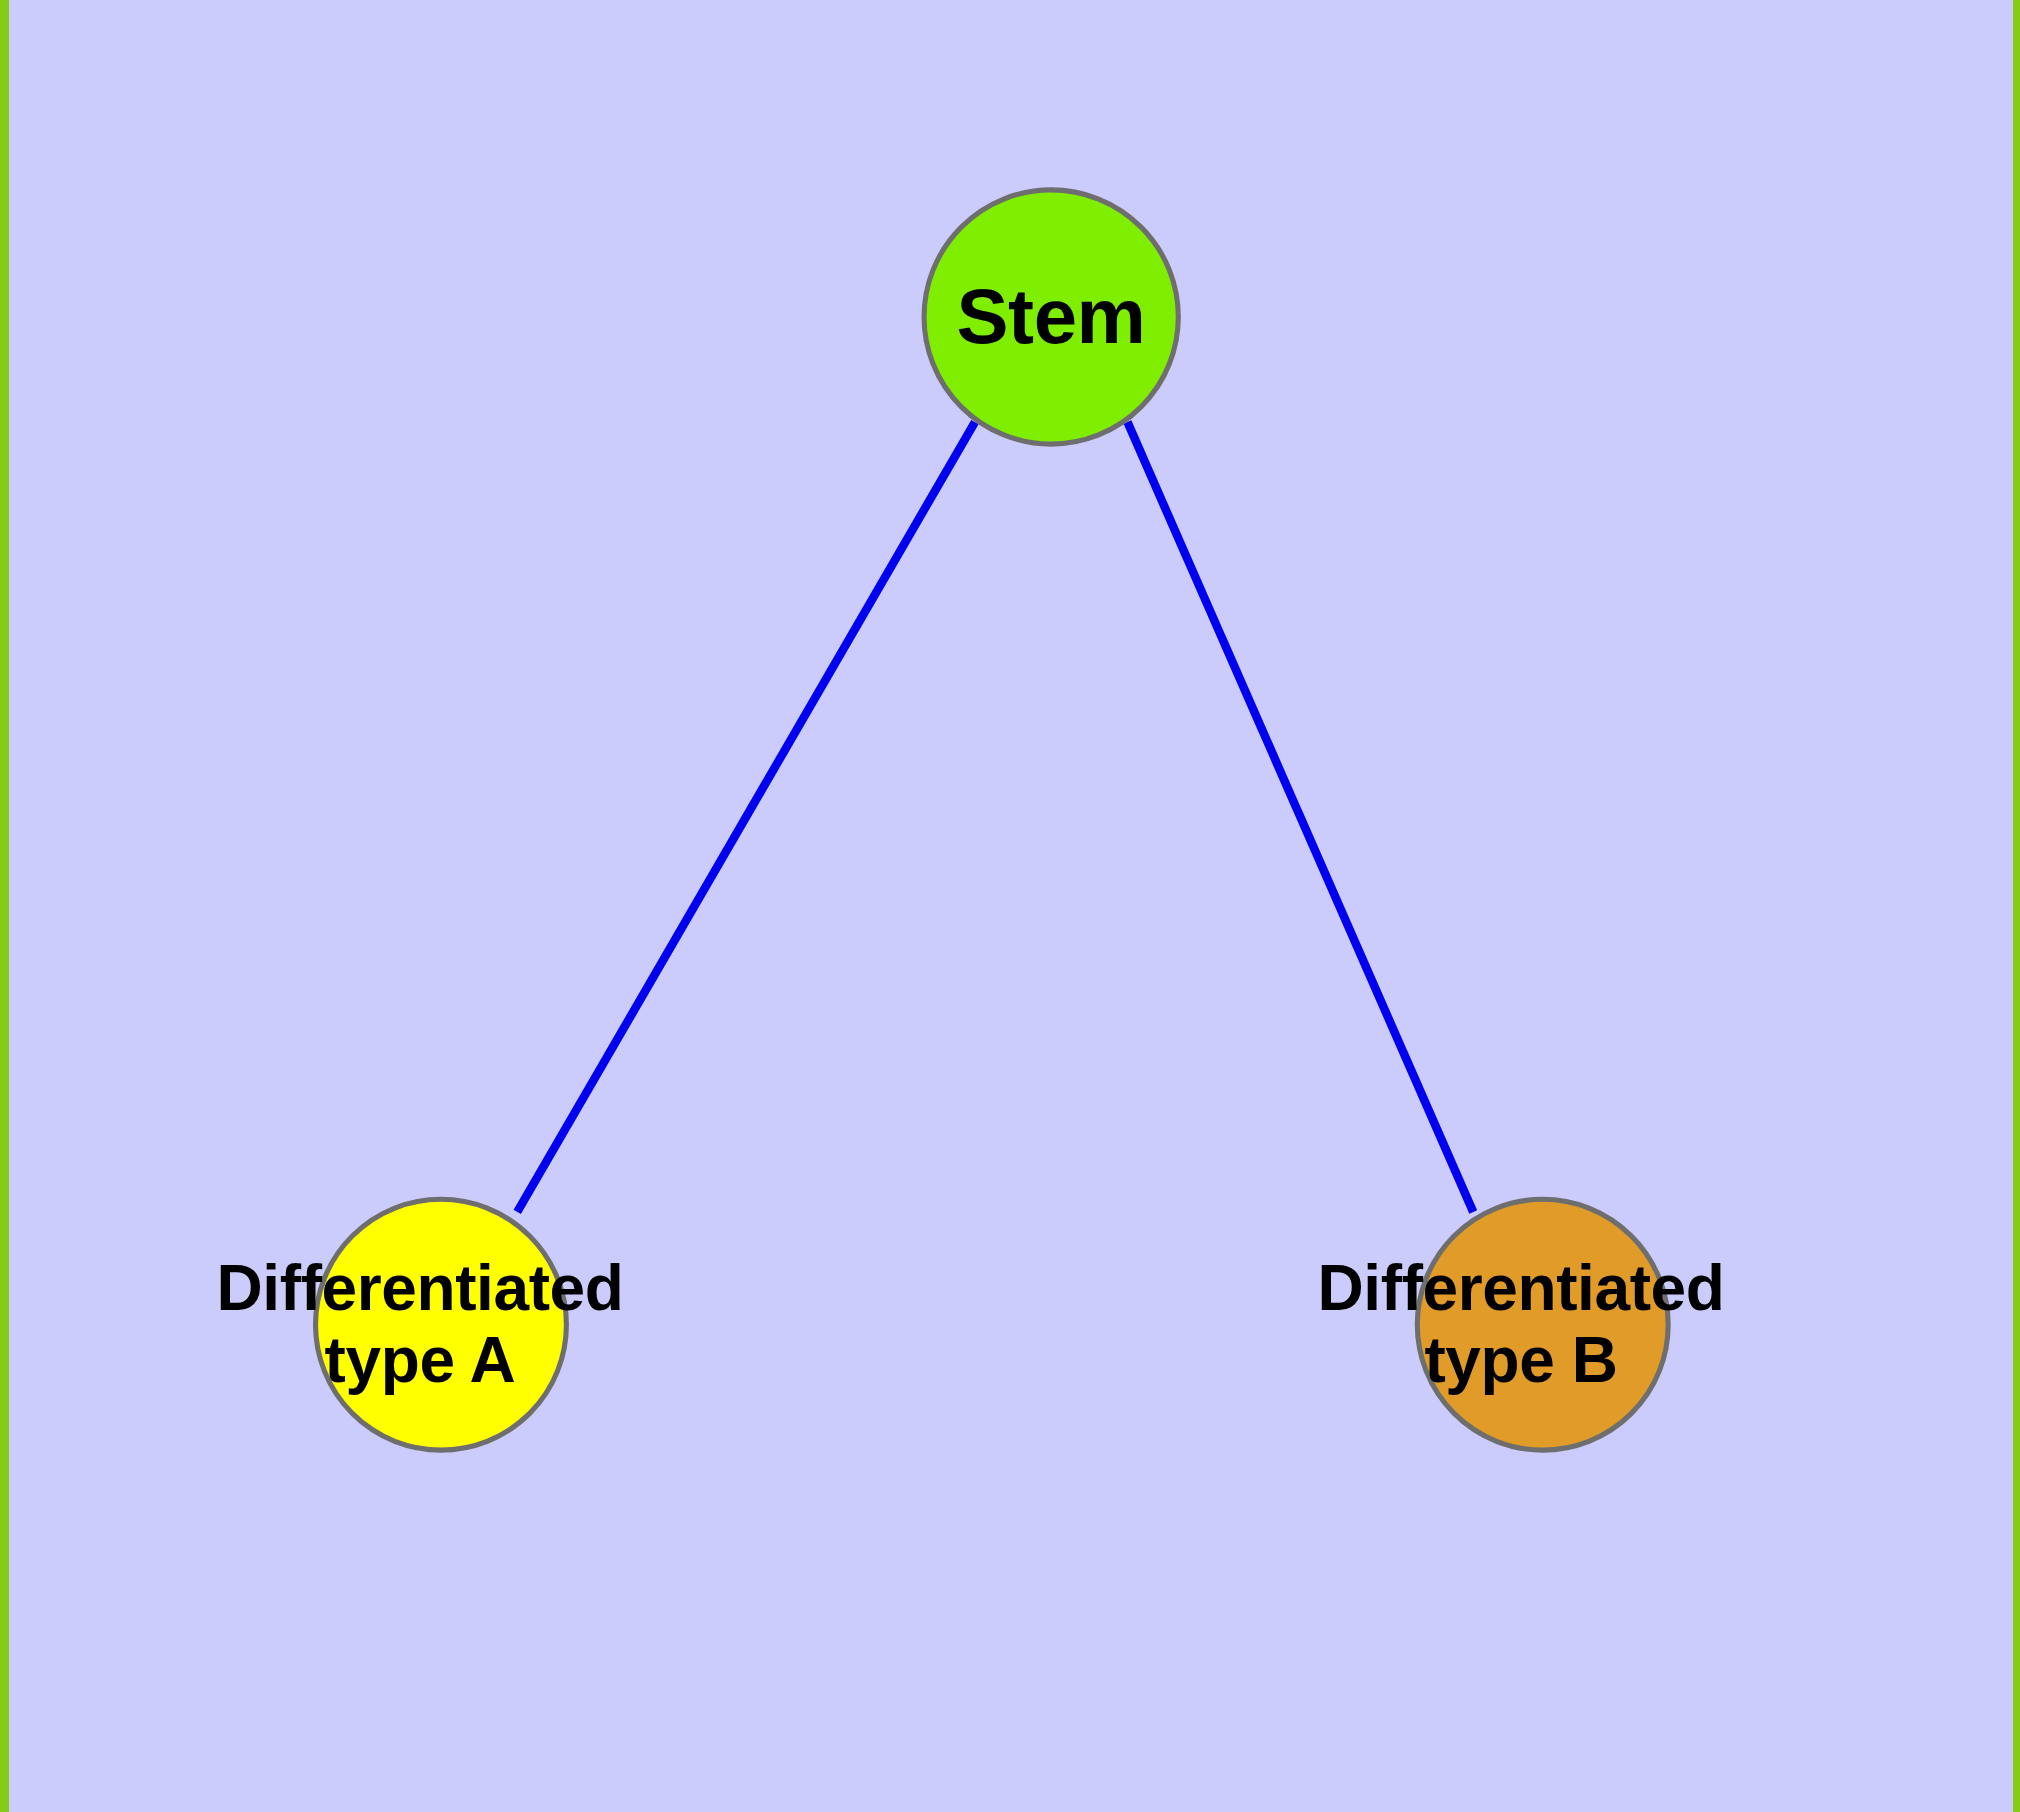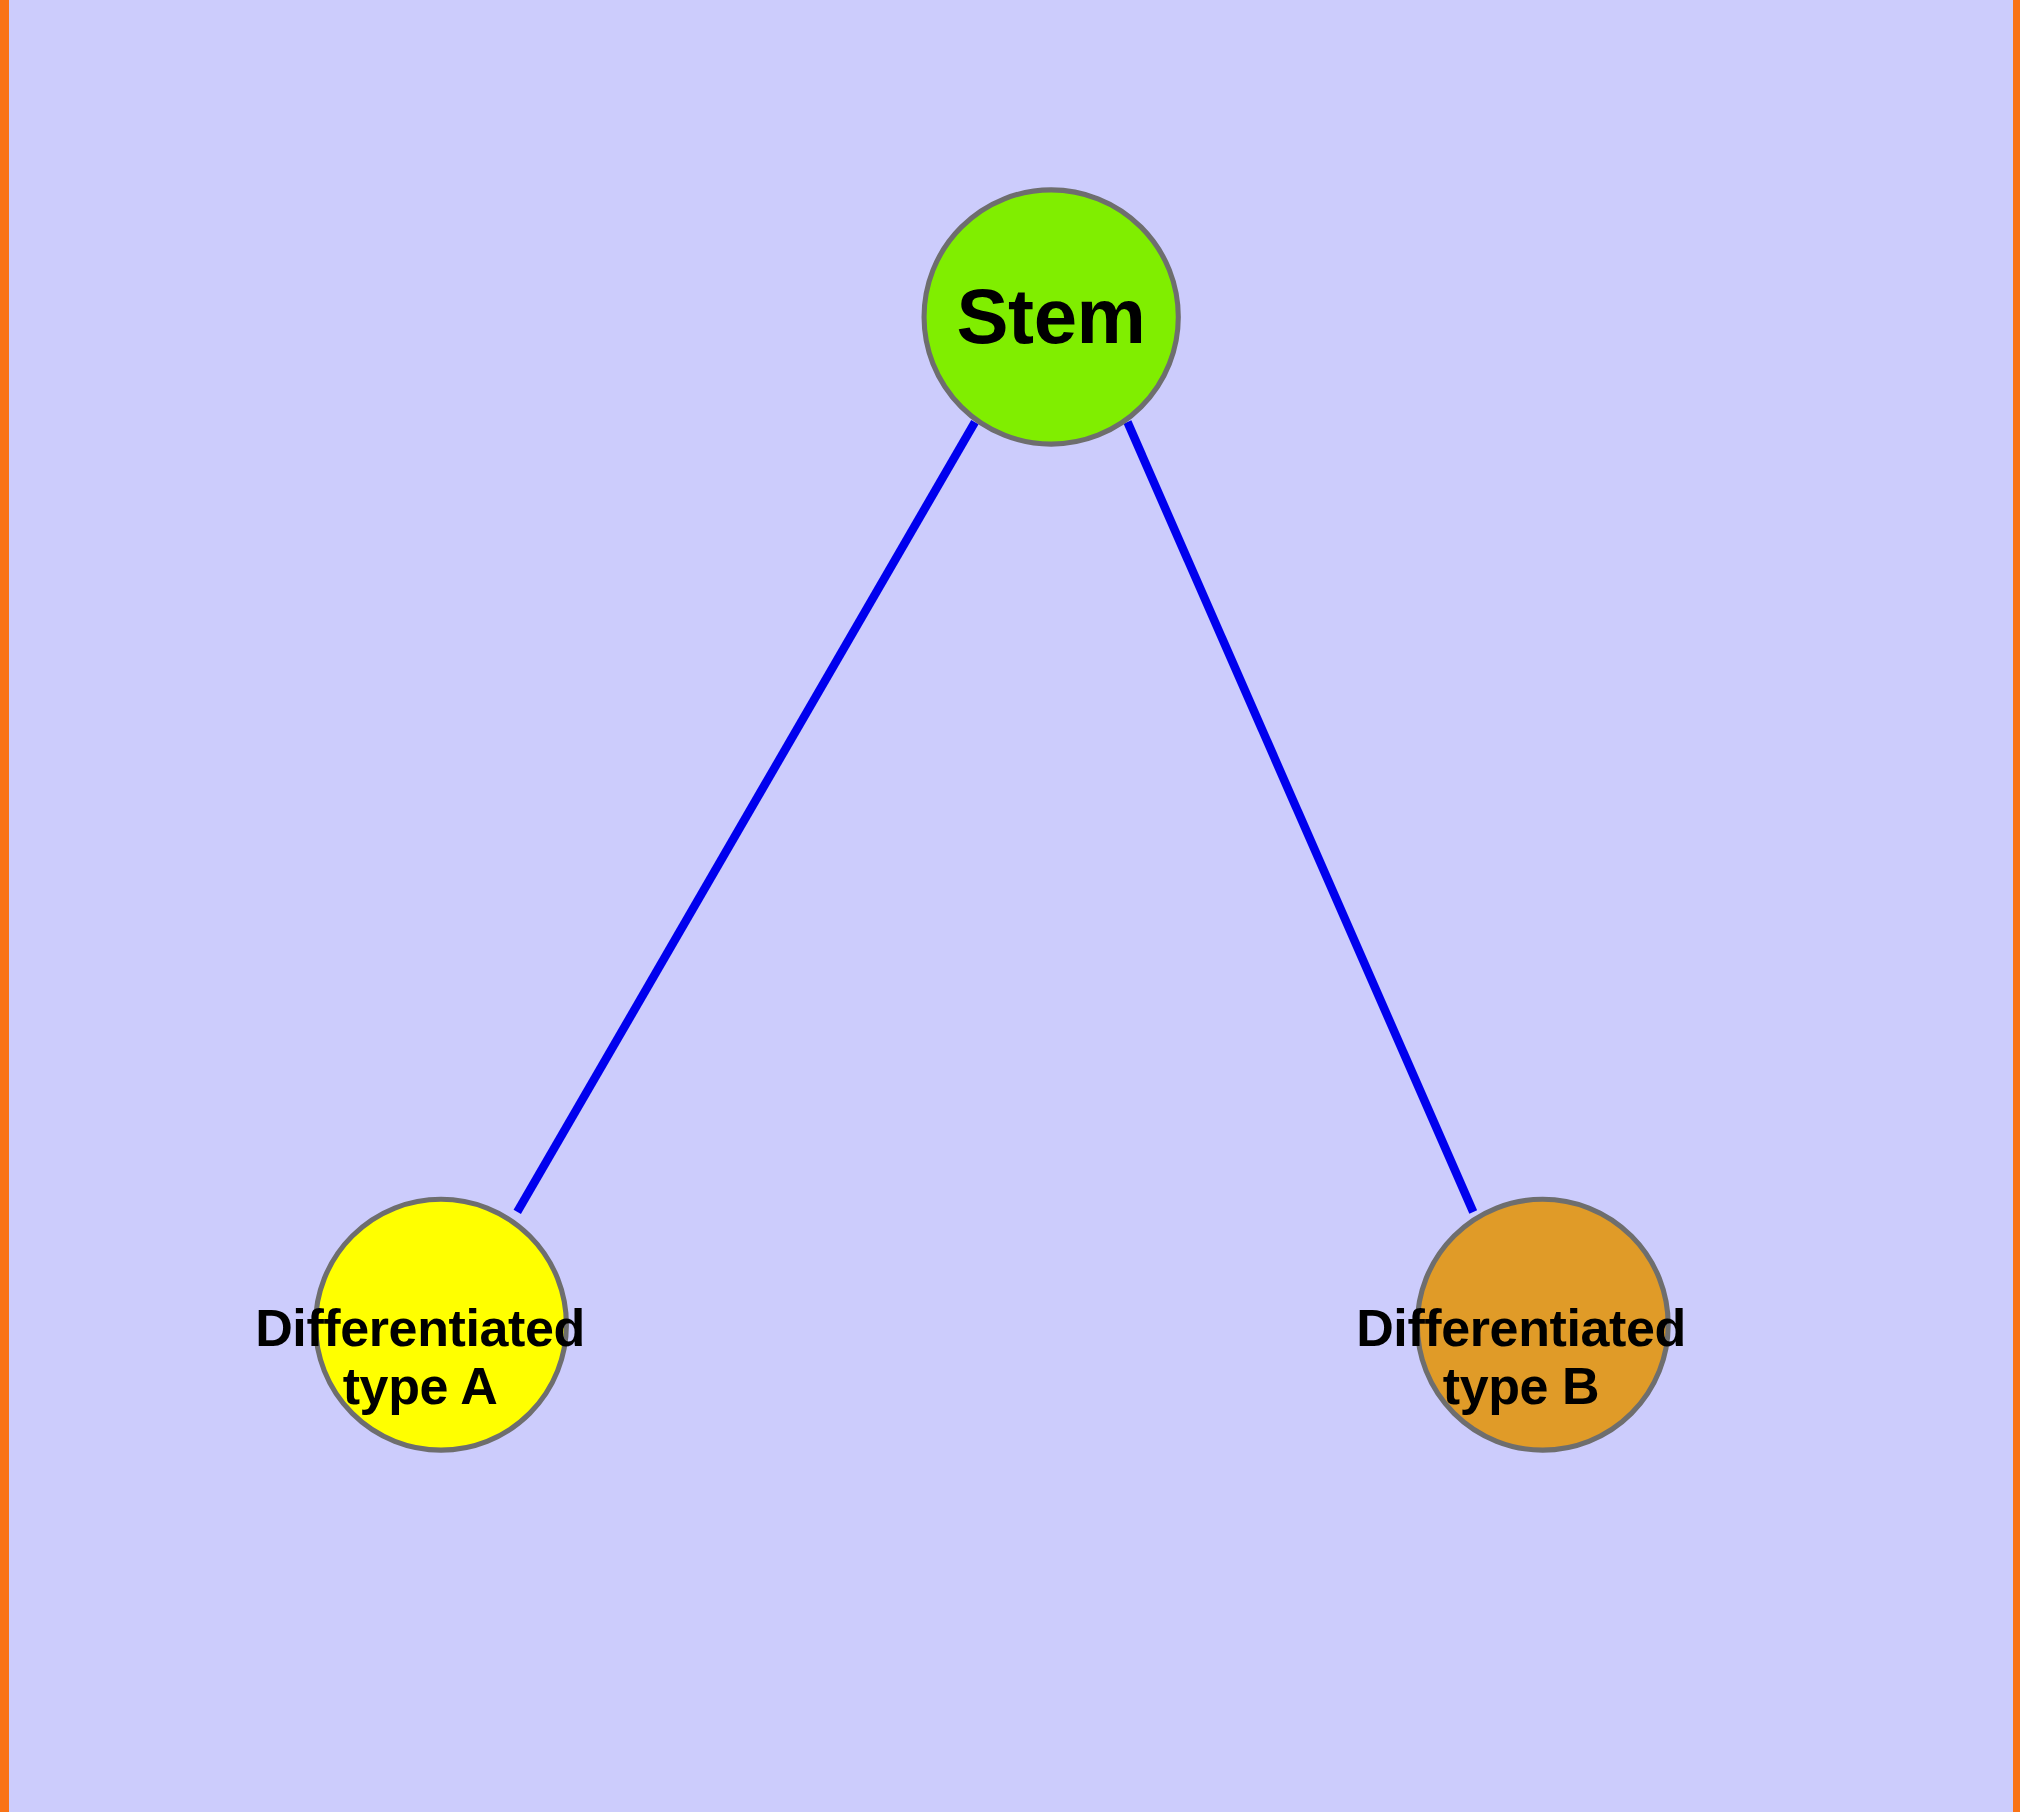--- a/index.html
+++ b/index.html
@@ -4,21 +4,21 @@
 <style>
   html, body {
     margin: 0;
     padding: 0;
     background: #ffffff;
   }
   #stage {
     position: relative;
     width: 2021px;
     height: 1812px;
-    background: #f97316;
+    background: #84cc16;
     overflow: hidden;
     font-family: "Liberation Sans", sans-serif;
   }
   #canvas-bg {
     position: absolute;
     left: 8.5px;
     top: 0px;
     width: 2004px;
     height: 1812px;
     background: #ccccfc;
@@ -37,22 +37,21 @@
     text-align: center;
     line-height: 1.12;
     white-space: pre;
     letter-spacing: -0.4px;
     transform: translate(-50%, -50%);
   }
   .label-stem {
     font-size: 78px;
   }
   .label-child {
-    font-size: 52px;
-    margin-top: 32px;
+    font-size: 64px;
   }
 </style>
 </head>
 <body>
 
 <div id="stage">
 
   <div id="canvas-bg"></div>
 
   <svg id="graph-svg" viewBox="0 0 2384 2138" xmlns="http://www.w3.org/2000/svg">

